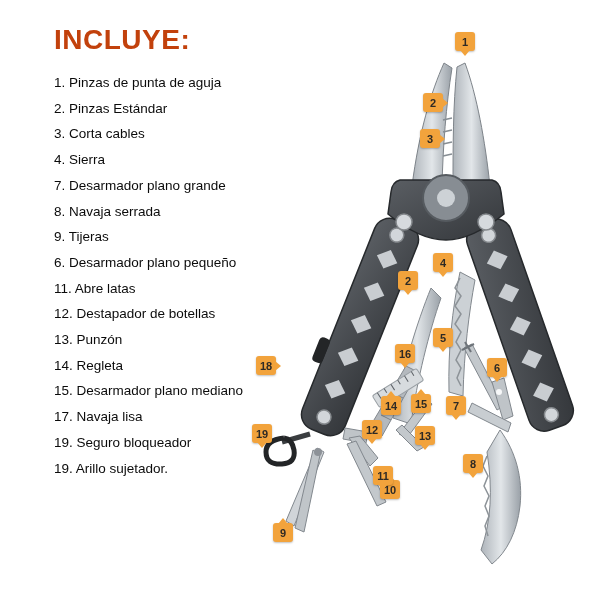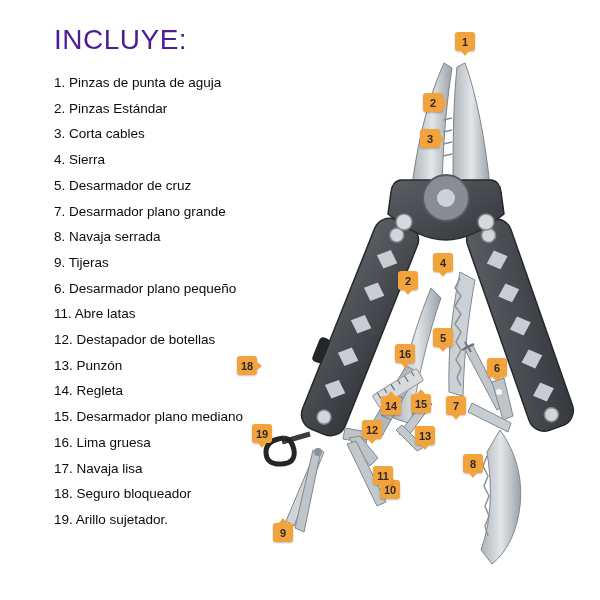--- a/index.html
+++ b/index.html
@@ -1,20 +1,20 @@
 <!DOCTYPE html>
 <html style="--badge: #F2A33C; --badge-num: #2e2a25;"><head>
 <meta charset="utf-8">
 <style>
   html,body{margin:0;padding:0;background:#fff;}
   .page{position:relative;width:600px;height:600px;background:#fff;overflow:hidden;
         font-family:"Liberation Sans",sans-serif;}
   .diagram-svg{position:absolute;left:0;top:0;z-index:1;}
   .legend{position:absolute;left:54px;top:24px;z-index:2;width:230px;}
-  .legend h1{margin:0;font-size:28px;font-weight:normal;letter-spacing:.5px;color:#4c1d95;}
+  .legend h1{margin:0;font-size:28px;font-weight:bold;letter-spacing:.5px;color:#c2410c;}
   .legend ul{list-style:none;margin:14px 0 0;padding:0;}
   .legend li{font-size:13.5px;line-height:25.7px;color:#0b0b0b;white-space:nowrap;}
   .badge{position:absolute;width:20px;height:19px;background:var(--badge,#F2A33C);
          border-radius:3px;display:flex;align-items:center;justify-content:center;
          font-weight:bold;font-size:11px;color:var(--badge-num,#2e2a25);
          box-shadow:0 1px 2px rgba(0,0,0,.25);z-index:3;}
   .tri{position:absolute;width:0;height:0;}
   .t-down .tri{left:50%;bottom:-5px;transform:translateX(-50%);
     border-left:5px solid transparent;border-right:5px solid transparent;
     border-top:6px solid var(--badge,#F2A33C);}
@@ -147,33 +147,31 @@
     </g>
   </svg>
 
   <div class="legend">
     <h1>INCLUYE:</h1>
     <ul>
       <li>1. Pinzas de punta de aguja</li>
       <li>2. Pinzas Estándar</li>
       <li>3. Corta cables</li>
       <li>4. Sierra</li>
-      <li>5. Desarmador de cruz</li>
       <li>7. Desarmador plano grande</li>
       <li>8. Navaja serrada</li>
       <li>9. Tijeras</li>
       <li>6. Desarmador plano pequeño</li>
       <li>11. Abre latas</li>
       <li>12. Destapador de botellas</li>
       <li>13. Punzón</li>
       <li>14. Regleta</li>
       <li>15. Desarmador plano mediano</li>
-      <li>16. Lima gruesa</li>
       <li>17. Navaja lisa</li>
-      <li>18. Seguro bloqueador</li>
+      <li>19. Seguro bloqueador</li>
       <li>19. Arillo sujetador.</li>
     </ul>
   </div>
 
   <div class="badge t-down" style="left:455px;top:32px">
       <span>1</span>
       <i class="tri"></i>
     </div>
   <div class="badge t-right" style="left:423px;top:93px">
       <span>2</span>
@@ -232,21 +230,21 @@
       <i class="tri"></i>
     </div>
   <div class="badge t-down" style="left:395px;top:344px">
       <span>16</span>
       <i class="tri"></i>
     </div>
   <div class="badge t-down" style="left:398px;top:271px">
       <span>2</span>
       <i class="tri"></i>
     </div>
-  <div class="badge t-right" style="left:237px;top:356px">
+  <div class="badge t-right" style="left:256px;top:356px">
       <span>18</span>
       <i class="tri"></i>
     </div>
   <div class="badge t-down" style="left:252px;top:424px">
       <span>19</span>
       <i class="tri"></i>
     </div>
 
 </div>
 

